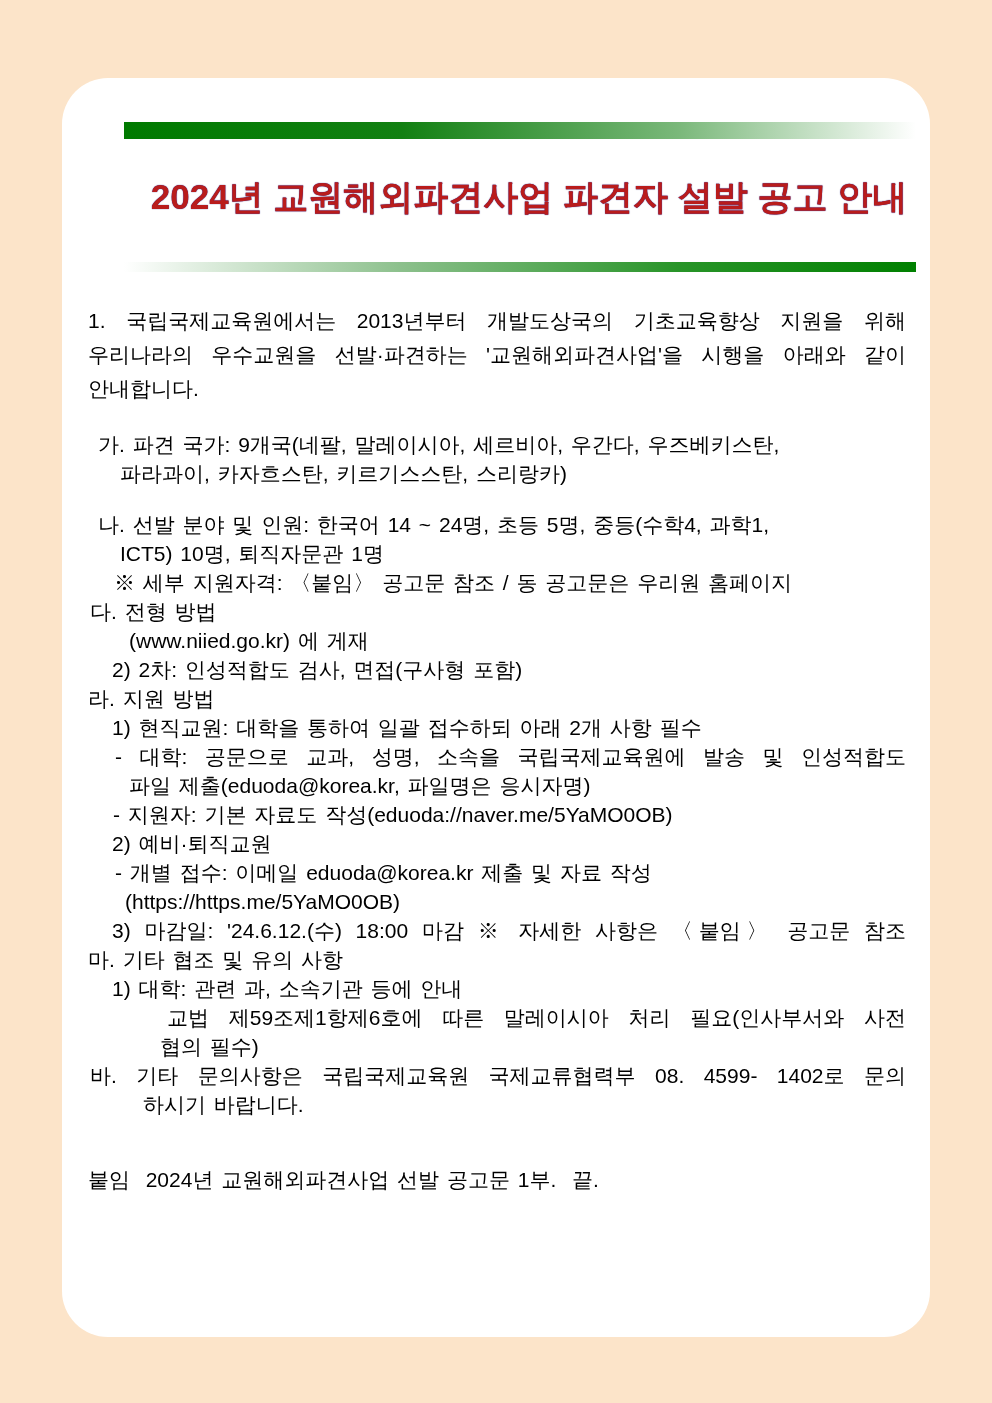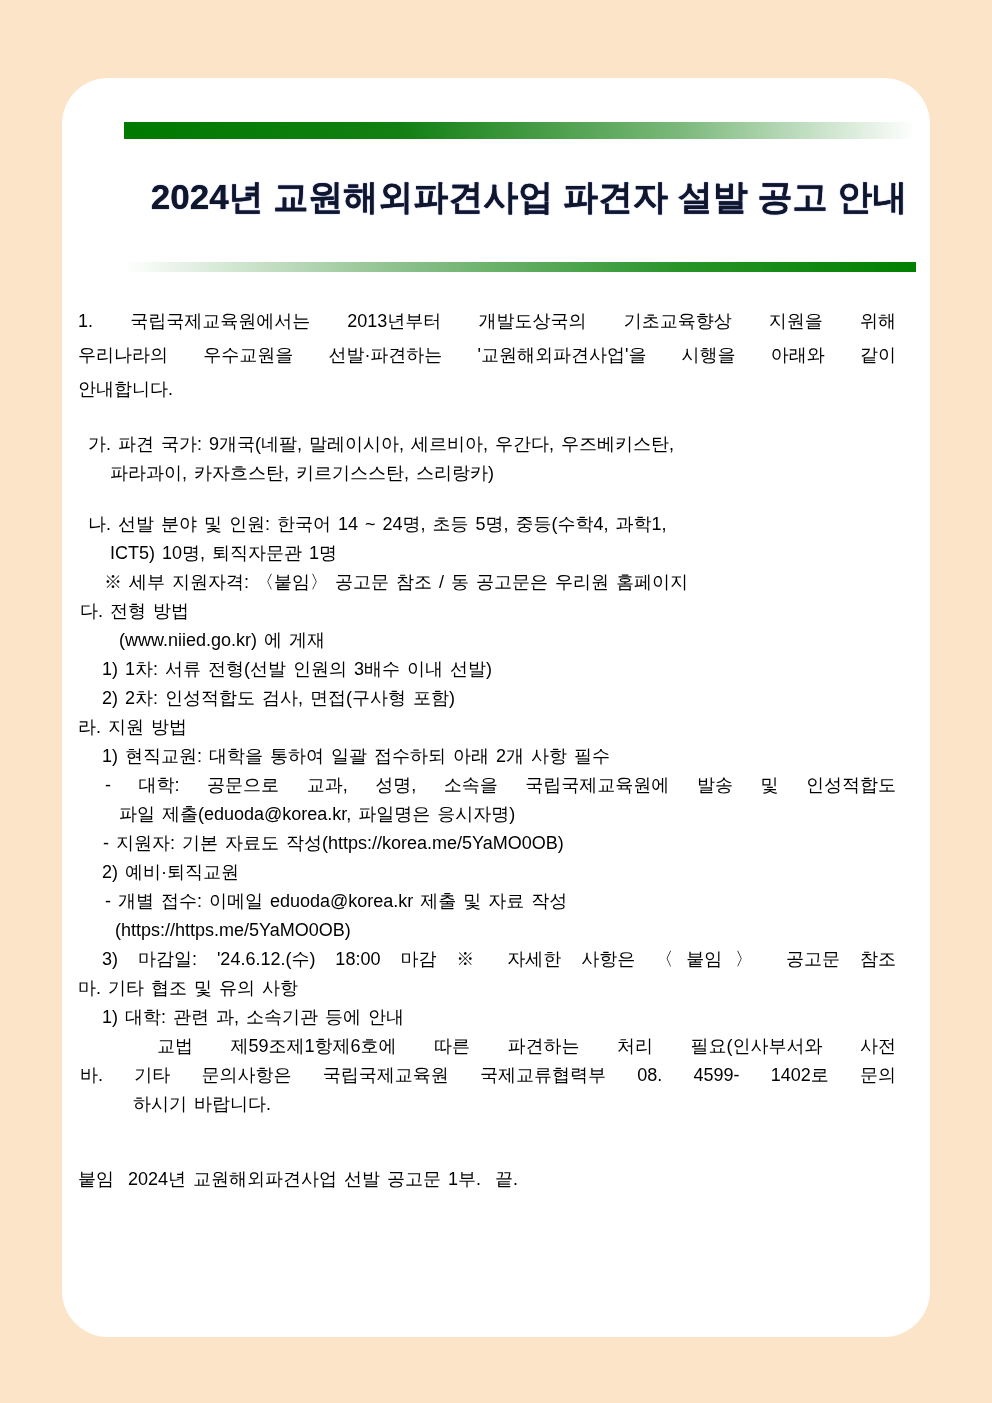--- a/index.html
+++ b/index.html
@@ -43,30 +43,30 @@
     position: absolute;
     left: 0;
     top: 96px;
     width: 868px;
     padding-left: 66px;
     box-sizing: border-box;
     text-align: center;
     font-size: 35px;
     font-weight: bold;
     letter-spacing: 0px;
-    color: #0f172a;
+    color: #b91c1c;
     text-shadow: 0 0 1px #00007a;
     white-space: nowrap;
   }
   .body-text {
     position: absolute;
-    left: 16px;
+    left: 26px;
     top: 226px;
     width: 818px;
-    font-size: 18px;
+    font-size: 21px;
     line-height: 29px;
     word-spacing: 2px;
   }
   .ln {
     white-space: pre-wrap;
     min-height: 29px;
   }
   .para .ln { line-height: 34px; min-height: 34px; }
   .just {
     text-align: justify;
@@ -101,34 +101,34 @@
     <div class="ln" style="padding-left:10px">가. 파견 국가: 9개국(네팔, 말레이시아, 세르비아, 우간다, 우즈베키스탄,</div>
     <div class="ln" style="padding-left:32px">파라과이, 카자흐스탄, 키르기스스탄, 스리랑카)</div>
 
     <div class="sp22"></div>
 
     <div class="ln" style="padding-left:10px">나. 선발 분야 및 인원: 한국어 14 ~ 24명, 초등 5명, 중등(수학4, 과학1,</div>
     <div class="ln" style="padding-left:32px">ICT5) 10명, 퇴직자문관 1명</div>
     <div class="ln" style="padding-left:26px">※ 세부 지원자격: 〈붙임〉 공고문 참조 / 동 공고문은 우리원 홈페이지</div>
     <div class="ln" style="padding-left:2px">다. 전형 방법</div>
     <div class="ln" style="padding-left:41px">(www.niied.go.kr) 에 게재</div>
-    <div class="ln" style="padding-left:24px">1) 1차: 서류 전형(선발 인원의 3배수 이내 선발)</div>
     <div class="ln" style="padding-left:24px">2) 2차: 인성적합도 검사, 면접(구사형 포함)</div>
     <div class="ln" style="padding-left:0">라. 지원 방법</div>
     <div class="ln" style="padding-left:24px">1) 현직교원: 대학을 통하여 일괄 접수하되 아래 2개 사항 필수</div>
     <div class="ln just" style="padding-left:27px">- 대학: 공문으로 교과, 성명, 소속을 국립국제교육원에 발송 및 인성적합도</div>
     <div class="ln" style="padding-left:41px">파일 제출(eduoda@korea.kr, 파일명은 응시자명)</div>
-    <div class="ln" style="padding-left:25px">- 지원자: 기본 자료도 작성(https://korea.me/5YaMO0OB)</div>
+    <div class="ln" style="padding-left:25px">- 지원자: 기본 자료도 작성(eduoda://naver.me/5YaMO0OB)</div>
     <div class="ln" style="padding-left:24px">2) 예비·퇴직교원</div>
     <div class="ln" style="padding-left:27px">- 개별 접수: 이메일 eduoda@korea.kr 제출 및 자료 작성</div>
     <div class="ln" style="padding-left:37px">(https://https.me/5YaMO0OB)</div>
     <div class="ln just" style="padding-left:24px">3) 마감일: '24.6.12.(수) 18:00 마감 ※ 자세한 사항은 〈붙임〉 공고문 참조</div>
     <div class="ln" style="padding-left:0">마. 기타 협조 및 유의 사항</div>
     <div class="ln" style="padding-left:24px">1) 대학: 관련 과, 소속기관 등에 안내</div>
-    <div class="ln just" style="padding-left:79px">교법 제59조제1항제6호에 따른 파견하는 처리 필요(인사부서와 사전</div>
+    <div class="ln just" style="padding-left:79px">교법 제59조제1항제6호에 따른 말레이시아 처리 필요(인사부서와 사전</div>
+    <div class="ln" style="padding-left:72px">협의 필수)</div>
     <div class="ln just" style="padding-left:2px">바. 기타 문의사항은 국립국제교육원 국제교류협력부 08. 4599- 1402로 문의</div>
     <div class="ln" style="padding-left:55px">하시기 바랍니다.</div>
 
     <div class="sp46"></div>
 
     <div class="ln" style="padding-left:0">붙임  2024년 교원해외파견사업 선발 공고문 1부.  끝.</div>
 
   </div>
 </div>
 

